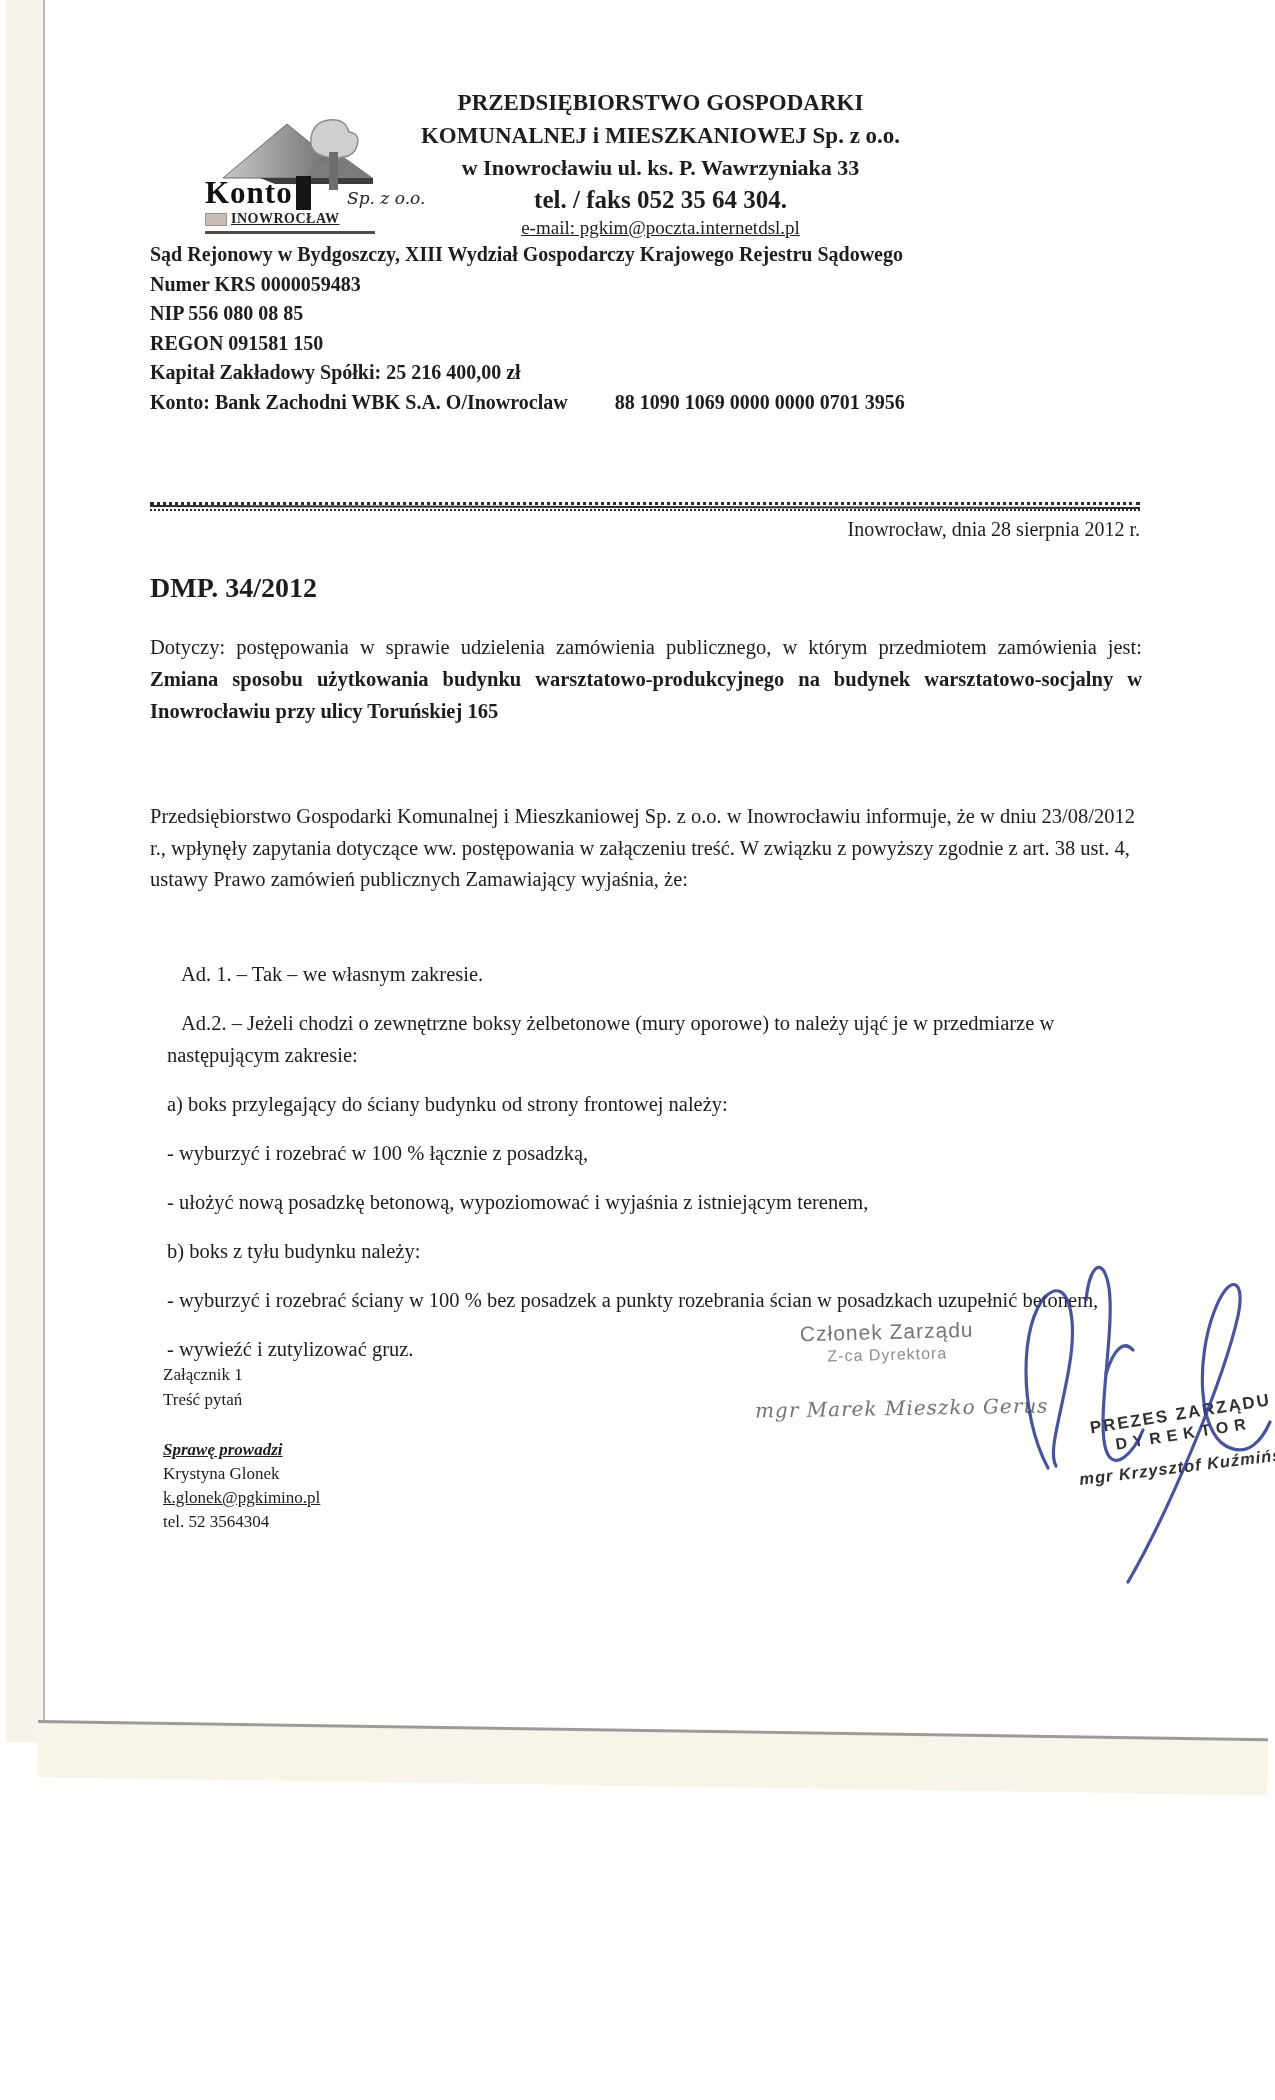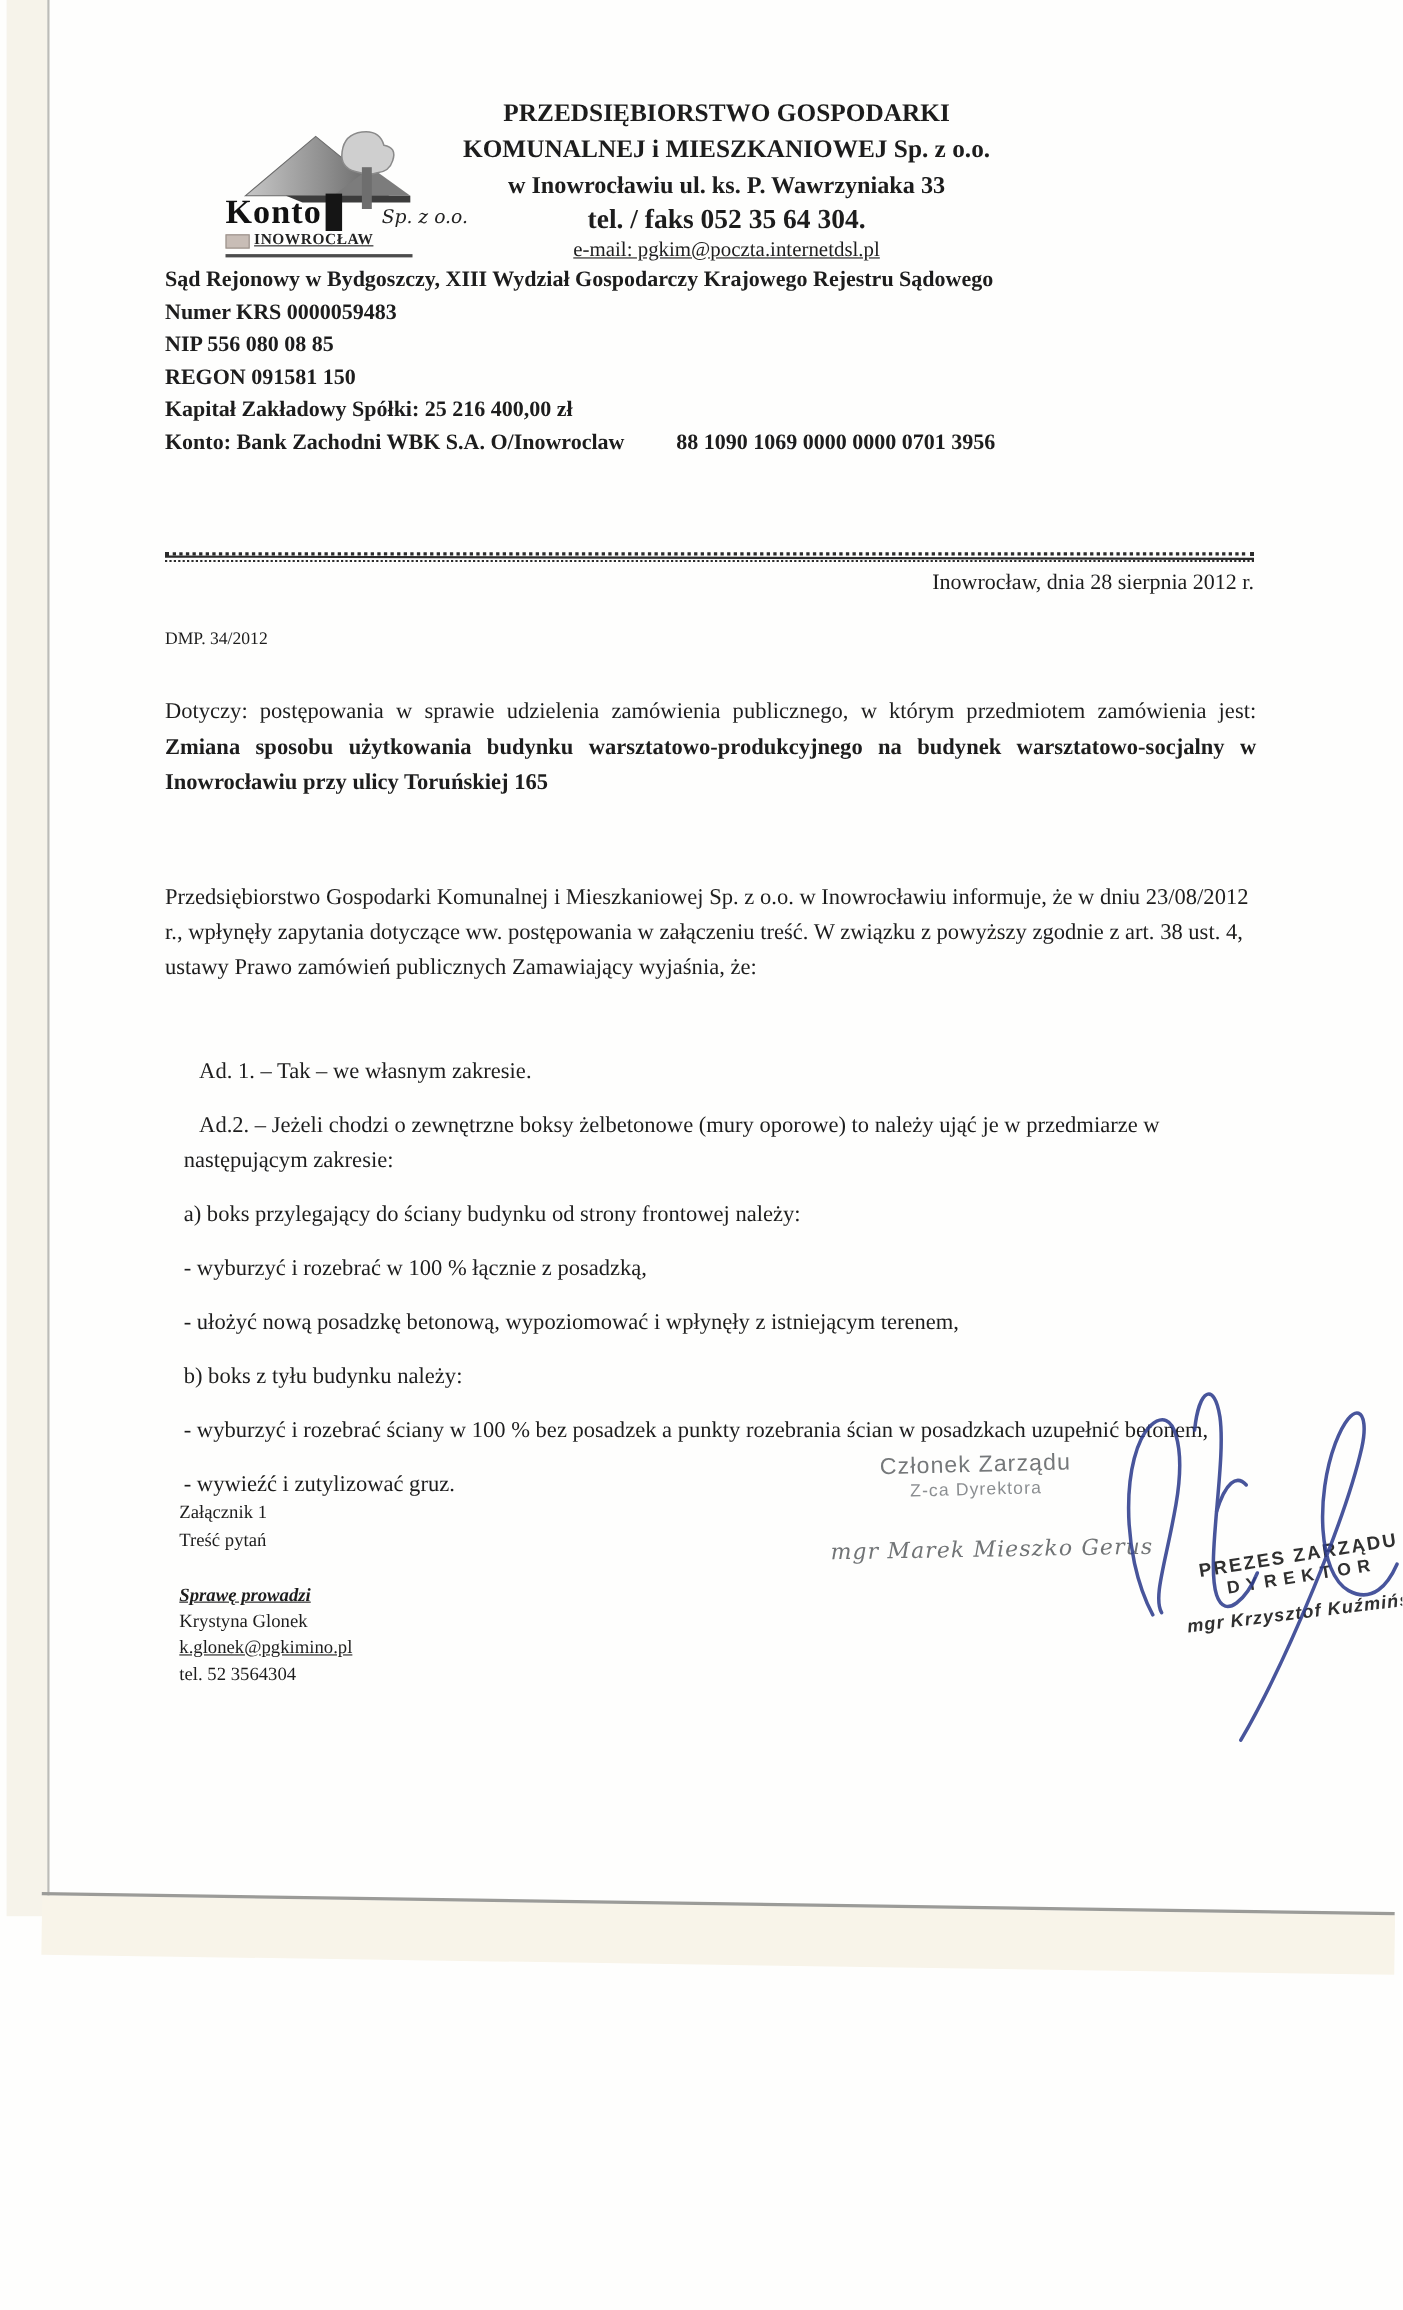--- a/index.html
+++ b/index.html
@@ -42,21 +42,21 @@
   .registry { position:absolute; left:150px; top:240px; width:1005px; font-weight:700; font-size:20px; line-height:29.5px; }
   .konto-row .konto-num { margin-left:42px; }
 
   
   .rule-dotted { position:absolute; left:150px; top:502px; width:990px; }
   .rule-dotted .dots { height:0; border-top:3px dotted #2b2b2b; }
   .rule-dotted .solid { height:2px; background:#2b2b2b; margin-top:1px; transform:rotate(0.12deg); }
   .rule-dotted .dots2 { height:0; border-top:2px dotted #2b2b2b; margin-top:1px; }
 
   .dateline { position:absolute; left:600px; top:518px; width:540px; text-align:right; font-size:20px; }
-  .refno { position:absolute; left:150px; top:572px; font-weight:400; font-size:16px; }
+  .refno { position:absolute; left:150px; top:572px; font-weight:700; font-size:28px; }
 
   .subject { position:absolute; left:150px; top:631px; width:992px; font-size:20.5px; line-height:32px; text-align:justify; }
   .subject strong { font-weight:700; }
 
   .doc-title { position:absolute; left:150px; top:753px; width:992px; text-align:center; font-weight:700;
     font-size:21.5px; letter-spacing:1px; }
 
   .body-par { position:absolute; left:150px; top:801px; width:992px; font-size:20.5px; line-height:31.5px; }
 
   .answers { position:absolute; left:150px; top:941px; width:998px; font-size:20.5px; line-height:32px; }
@@ -152,21 +152,21 @@
   <p class="subject"><span>Dotyczy: postępowania w sprawie udzielenia zamówienia publicznego, w którym przedmiotem zamówienia jest: </span><strong>Zmiana sposobu użytkowania budynku warsztatowo-produkcyjnego na budynek warsztatowo-socjalny w Inowrocławiu przy ulicy Toruńskiej 165</strong></p>
 
 
   <p class="body-par">Przedsiębiorstwo Gospodarki Komunalnej i Mieszkaniowej Sp. z o.o. w Inowrocławiu informuje, że w dniu 23/08/2012 r., wpłynęły zapytania dotyczące ww. postępowania w załączeniu treść. W związku z powyższy zgodnie z art. 38 ust. 4, ustawy Prawo zamówień publicznych Zamawiający wyjaśnia, że:</p>
 
   <div class="answers">
     <p class="ans indent">Ad. 1. – Tak – we własnym zakresie.</p>
     <p class="ans indent">Ad.2. – Jeżeli chodzi o zewnętrzne boksy żelbetonowe (mury oporowe) to należy ująć je w przedmiarze w następującym zakresie:</p>
     <p class="ans">a) boks przylegający do ściany budynku od strony frontowej należy:</p>
     <p class="ans">-  wyburzyć i rozebrać w 100 % łącznie z posadzką,</p>
-    <p class="ans">- ułożyć nową posadzkę betonową, wypoziomować i wpłynęły z istniejącym terenem,</p>
+    <p class="ans">- ułożyć nową posadzkę betonową, wypoziomować i wyjaśnia z istniejącym terenem,</p>
     <p class="ans">b) boks z tyłu budynku należy:</p>
     <p class="ans">- wyburzyć i rozebrać ściany w 100 % bez posadzek a punkty rozebrania ścian w posadzkach uzupełnić betonem,</p>
     <p class="ans">- wywieźć i zutylizować gruz.</p>
   </div>
 
   <div class="attachment">
     <div>Załącznik 1</div>
     <div>Treść pytań</div>
   </div>
 

